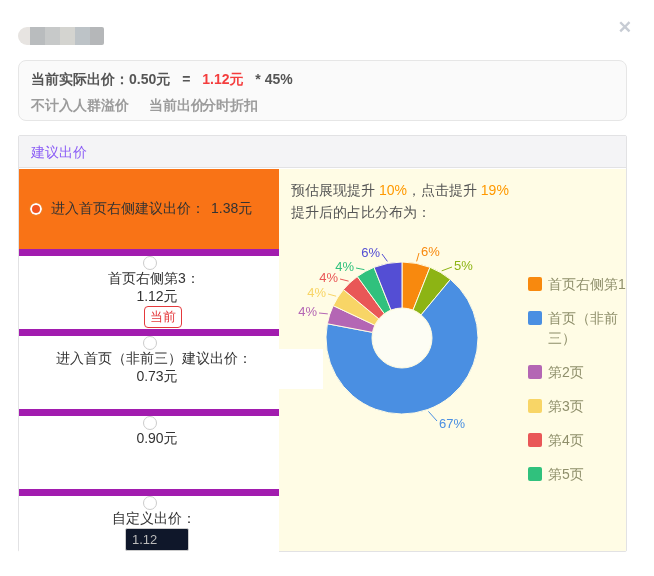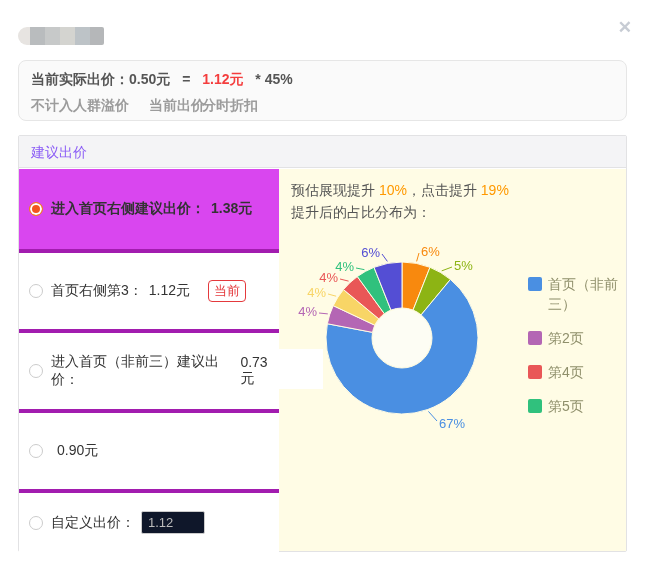--- a/index.html
+++ b/index.html
@@ -34,22 +34,22 @@
   
   .main-box { position:absolute; left:18px; top:135px; width:609px; height:417px;
               border:1px solid #e2e2e4; border-radius:2px; background:#fff; }
   .main-header { height:32px; line-height:32px; background:#f4f4f6; border-bottom:1px solid #e2e2e4;
                  padding-left:12px; font-size:14px; color:#8b5cf6; }
   .main-body { position:absolute; left:0; top:33px; right:0; bottom:0; }
 
   .opt-col { position:absolute; left:0; top:0; width:260px; bottom:0; }
   .opt-row { position:relative; width:260px; height:80px; display:flex; align-items:center;
              padding-left:10px; font-size:14px; color:#333; cursor:pointer; background:#fff; }
-  .opt-row + .opt-row { border-top:4px solid #a21caf; }
-  .opt-row.selected { background:#d946ef;font-weight:bold; }
+  .opt-row + .opt-row { border-top:7px solid #a21caf;flex-direction:column; }
+  .opt-row.selected { background:#f97316; }
   .opt-row:last-child { height:63px; }
   .radio { width:14px; height:14px; border-radius:50%; border:1px solid #ccc; background:#fff;
            margin-right:8px; flex-shrink:0; }
   .radio.on { border:1px solid #ef8420; background:#f3541f; box-shadow:inset 0 0 0 2px #fff; }
   .opt-price { margin-left:6px; }
   .badge { margin-left:18px; font-size:13px; color:#e4393c; border:1px solid #e4393c;
            border-radius:4px; padding:1px 5px; background:#fff; }
   .custom-input { width:64px; height:23px; margin-left:6px; border:1px solid #ccc; border-radius:2px;
                   font-size:13px; color:#999; padding:0 6px; background:#0f172a; outline:none;
                   font-family:"Liberation Sans", sans-serif; }
@@ -167,28 +167,36 @@
             <path d="M85.02253399596435,26.336987072492946 A76,76 0 0 1 112.99999999999991,21 L112.99999999999997,67 A30,30 0 0 0 101.95626341945962,69.10670542335248 Z" fill="#544ed4" stroke="#fffce5" stroke-width="1"></path>
             <line x1="98.38425746231334" y1="20.3815944431623" x2="93" y2="13" stroke="#544ed4" stroke-width="1"></line>
             <text x="91" y="16" text-anchor="end" fill="#544ed4" class="slice-label">6%</text>
             <circle cx="113" cy="97" r="29" fill="#fdfdf4"></circle>
           </svg>
 
         <div class="blank-overlay"></div>
 
         <div class="legend">
             <div class="legend-item">
+              <span class="legend-swatch" style="background: rgb(248, 137, 14);"></span>
+              <span class="legend-label">首页右侧第1</span>
+            </div>
+            <div class="legend-item">
               <span class="legend-swatch" style="background: rgb(74, 143, 226);"></span>
               <span class="legend-label">首页（非前三）</span>
             </div>
             <div class="legend-item">
               <span class="legend-swatch" style="background: rgb(180, 102, 180);"></span>
               <span class="legend-label">第2页</span>
             </div>
             <div class="legend-item">
+              <span class="legend-swatch" style="background: rgb(248, 213, 102);"></span>
+              <span class="legend-label">第3页</span>
+            </div>
+            <div class="legend-item">
               <span class="legend-swatch" style="background: rgb(233, 87, 87);"></span>
               <span class="legend-label">第4页</span>
             </div>
             <div class="legend-item">
               <span class="legend-swatch" style="background: rgb(48, 193, 125);"></span>
               <span class="legend-label">第5页</span>
             </div>
           </div>
       </div>
 

